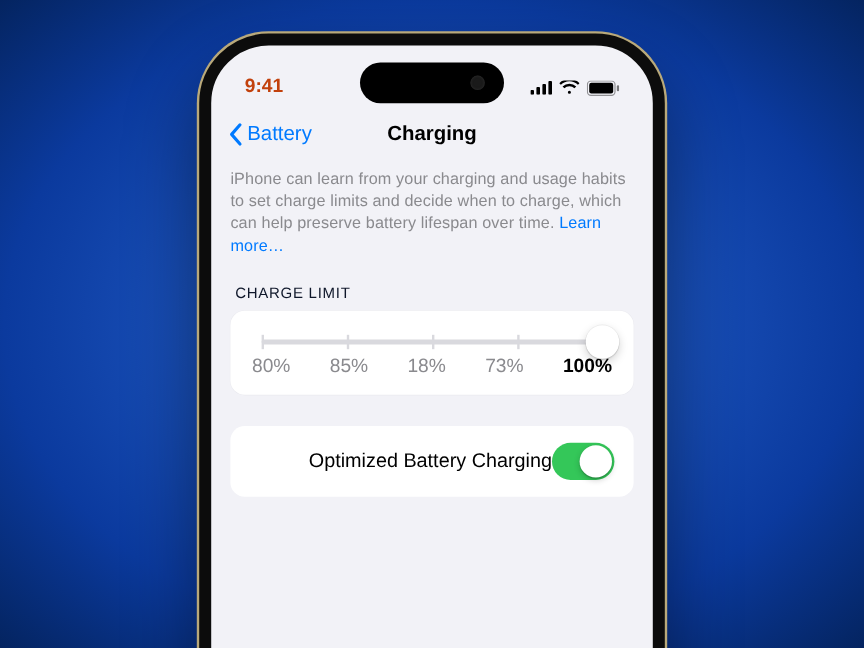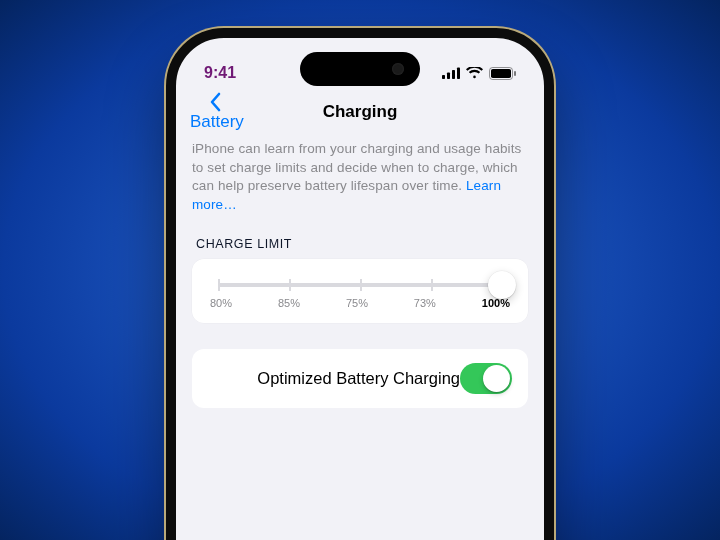--- a/index.html
+++ b/index.html
@@ -27,29 +27,29 @@
   }
   .island::after{
     content:""; position:absolute; right:16px; top:50%; transform:translateY(-50%);
     width:12px; height:12px; background:#1a1a1a; border-radius:50%;
     box-shadow: inset 0 0 2px #333;
   }
 
   .status-bar {
     display:flex; justify-content:space-between; align-items:center;
     padding: 18px 28px 0 28px; height:52px;
-    font-weight:600; font-size:16px; color:#701a75;
+    font-weight:600; font-size:16px; color:#c2410c;
   }
   .status-icons { display:flex; align-items:center; gap:6px; }
 
   .nav {
     display:flex; align-items:center; position:relative;
     height:44px; padding:0 14px;
   }
-  .back { display:flex; align-items:center; color:#007aff; font-size:17px; cursor:pointer;flex-direction:column; }
+  .back { display:flex; align-items:center; color:#007aff; font-size:17px; cursor:pointer; }
   .back svg { margin-right:4px; }
   .nav-title {
     position:absolute; left:0; right:0; text-align:center;
     font-size:17px; font-weight:600; color:#000; pointer-events:none;
   }
 
   .content { padding: 6px 16px 0 16px; }
   .desc { font-size:13.5px; line-height:1.38; color:#8a8a8e; letter-spacing:0.1px; }
   .desc a { color:#007aff; text-decoration:none; }
 
@@ -71,21 +71,21 @@
   .tick { position:absolute; top:-4px; width:2px; height:12px; background:#d9d9de; }
   .tick.t0{left:0%} .tick.t1{left:25%} .tick.t2{left:50%} .tick.t3{left:75%} .tick.t4{left:100%}
   .thumb {
     position:absolute; top:50%; transform:translate(-50%,-50%);
     width:28px; height:28px; background:#fff; border-radius:50%;
     box-shadow:0 1px 1px rgba(0,0,0,0.12), 0 3px 8px rgba(0,0,0,0.18), 0 0 0 0.5px rgba(0,0,0,0.06);
     left:100%;
   }
   .slider-labels {
     display:flex; justify-content:space-between; margin:8px 2px 0 2px;
-    font-size:11px; color:#8a8a8e;
+    font-size:16px; color:#8a8a8e;
   }
   .slider-labels span.active{ color:#000; font-weight:600; }
 
   .toggle-card {
     background:#fff; border-radius:12px; margin-top:26px;
     padding:14px 16px; display:flex; align-items:center; justify-content:flex-end;
   }
   .toggle-label { font-size:16.5px; color:#000; }
   .switch {
     width:52px; height:31px; background:#34c759; border-radius:16px; position:relative; cursor:pointer;
@@ -146,21 +146,21 @@
         <div class="tick t0"></div>
         <div class="tick t1"></div>
         <div class="tick t2"></div>
         <div class="tick t3"></div>
         <div class="tick t4"></div>
         <div class="thumb"></div>
       </div>
       <div class="slider-labels">
         <span>80%</span>
         <span>85%</span>
-        <span>75%</span>
+        <span>18%</span>
         <span>73%</span>
         <span class="active">100%</span>
       </div>
     </div>
 
     <div class="toggle-card">
       <span class="toggle-label">Optimized Battery Charging</span>
       <div class="switch">
         <div class="knob"></div>
       </div>

